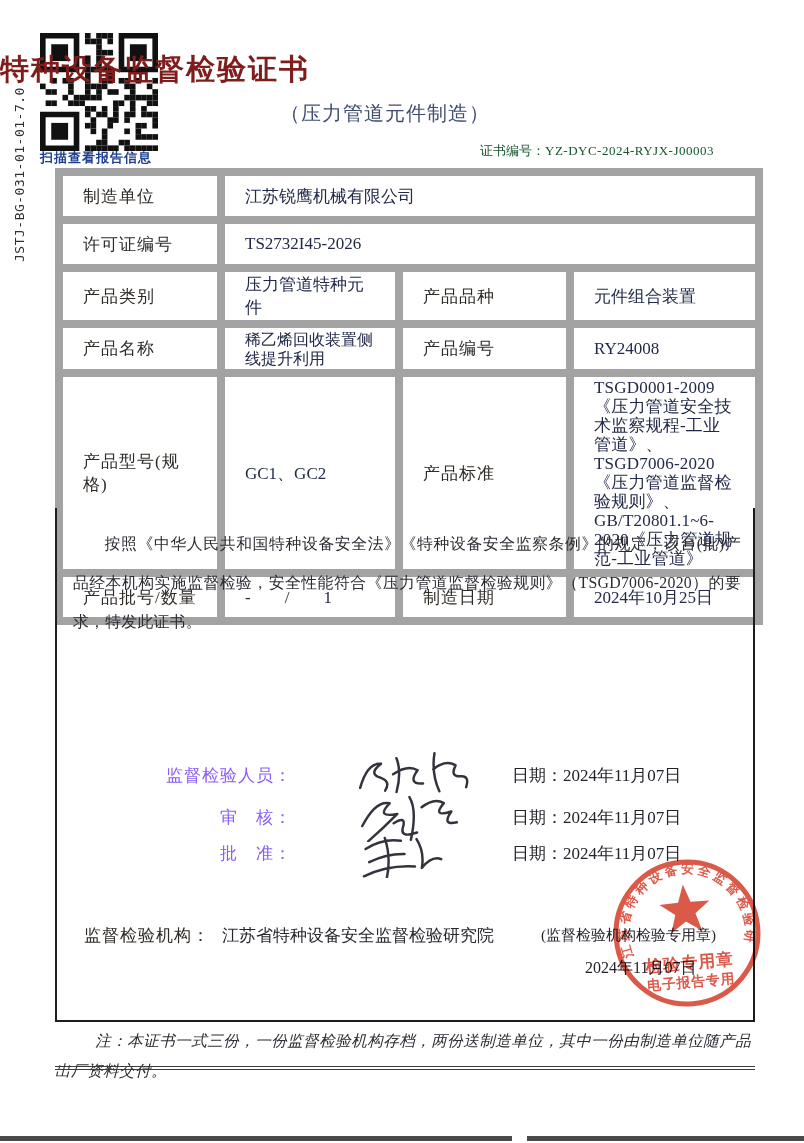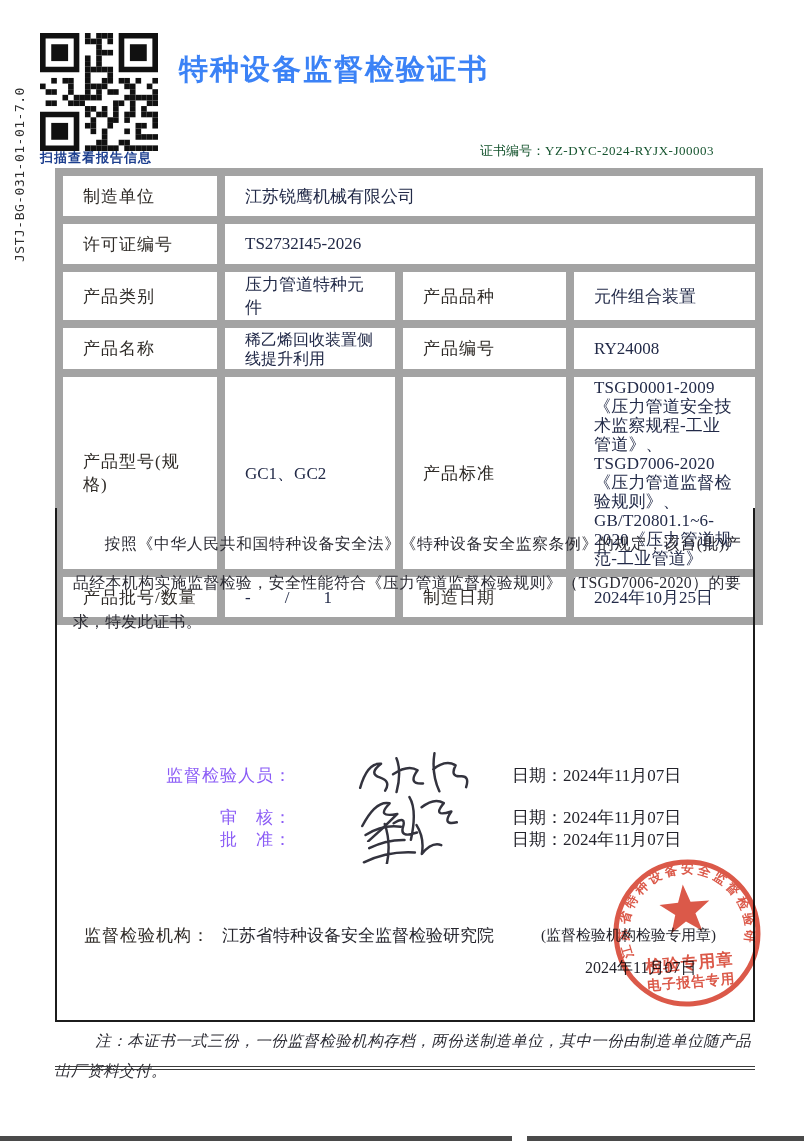--- a/index.html
+++ b/index.html
@@ -12,22 +12,22 @@
          font-family:"DejaVu Sans Mono","Liberation Mono",monospace;font-size:13px;
          letter-spacing:.5px;color:#2f2f2f;white-space:nowrap;}
 
   
   .qr-wrap{left:38px;top:33px;width:122px;height:118px;}
   .qr-wrap svg{width:100%;height:100%;}
   .qr-caption{left:40px;top:149px;width:126px;font-size:13px;font-weight:bold;
               color:#1d3f8f;letter-spacing:1px;}
 
   
-  .title{left:0;top:50px;width:668px;text-align:center;font-size:29px;font-weight:bold;
-         letter-spacing:2px;color:#3b82f6;}
+  .title{left:0;top:50px;width:668px;font-size:29px;font-weight:bold;
+         letter-spacing:2px;color:#7f1d1d;}
   .subtitle{left:0;top:100px;width:770px;text-align:center;font-size:20px;color:#3f4e70;letter-spacing:1px;}
   .certline{left:480px;top:142px;font-size:13px;color:#14532d;}
   .certline .no{letter-spacing:.5px;}
 
   
   table.cert{position:absolute;left:55px;top:168px;width:700px;border-collapse:collapse;table-layout:fixed;}
   table.cert td{border:8px solid #a3a3a3;text-align:left;vertical-align:middle;
                 font-size:17px;padding:1px 20px;overflow:hidden;}
   td.lbl{color:#2e2a26;letter-spacing:1px;}
   td.val{color:#222a48;}
@@ -212,20 +212,21 @@
             <rect x="90" y="100" width="5" height="5"></rect>
             <rect x="95" y="100" width="5" height="5"></rect>
             <rect x="100" y="100" width="5" height="5"></rect>
           </g>
       </g>
     </svg>
   </div>
   <div class="abs qr-caption">扫描查看报告信息</div>
 
   <div class="abs title">特种设备监督检验证书</div>
+  <div class="abs subtitle">（压力管道元件制造）</div>
   <div class="abs certline">
     <span>证书编号：</span><span class="no">YZ-DYC-2024-RYJX-J00003</span>
   </div>
 
   <table class="cert">
     <colgroup>
         <col style="width:162px">
         <col style="width:178px">
         <col style="width:171px">
         <col style="width:189px">
@@ -282,21 +283,21 @@
     <div class="sigrow" style="top:292px;">
       <span class="slabel">审　核：</span>
       <svg class="sig" viewBox="0 0 104 48">
         <g transform="rotate(-5 52 24)">
           <path d="M8,30 Q22,8 34,12 Q20,24 40,22 Q26,34 12,44 M36,30 Q48,24 44,34 Q40,44 56,40 M52,8 Q58,20 50,46 M62,18 Q74,10 82,16 Q70,28 88,24 Q78,36 92,34"></path>
         </g>
       </svg>
       <span class="sdate"><span>日期：</span><span>2024年11月07日</span></span>
     </div>
 
-    <div class="sigrow" style="top:314px;">
+    <div class="sigrow" style="top:328px;">
       <span class="slabel">批　准：</span>
       <svg class="sig" viewBox="0 0 104 48">
         <g transform="rotate(-6 52 24)">
           <path d="M12,18 Q28,10 44,14 M14,30 Q30,24 46,26 M8,42 Q30,34 54,38 M30,10 Q34,28 28,46 M58,14 Q64,26 60,40 Q70,30 78,34"></path>
         </g>
       </svg>
       <span class="sdate"><span>日期：</span><span>2024年11月07日</span></span>
     </div>
 
     <div class="orgrow">

